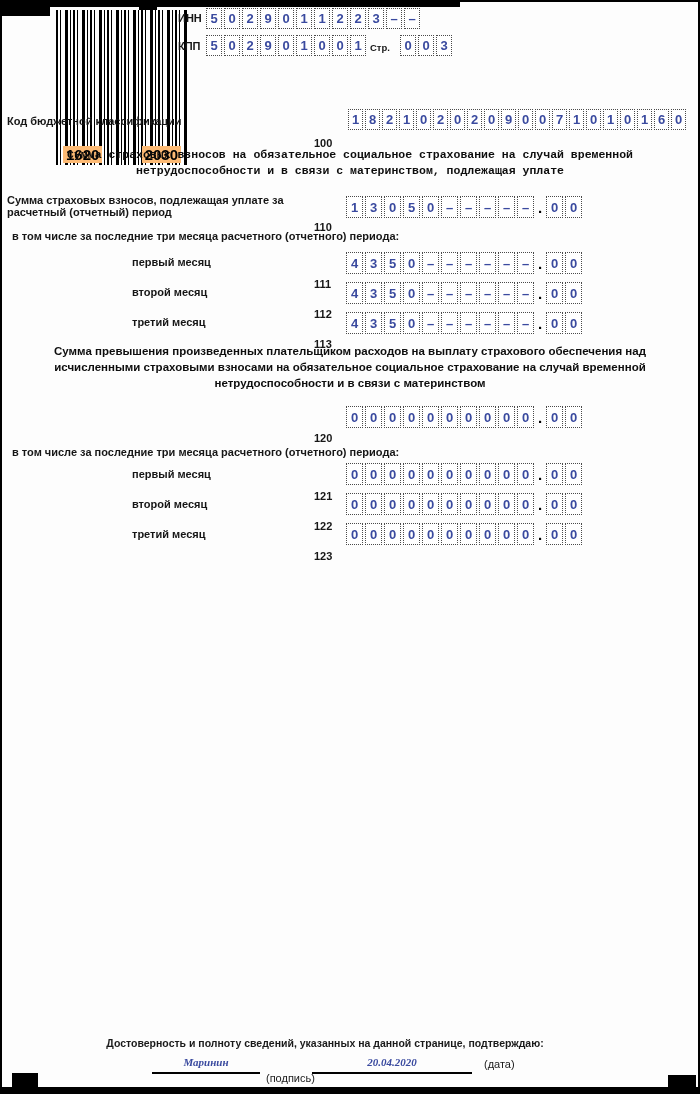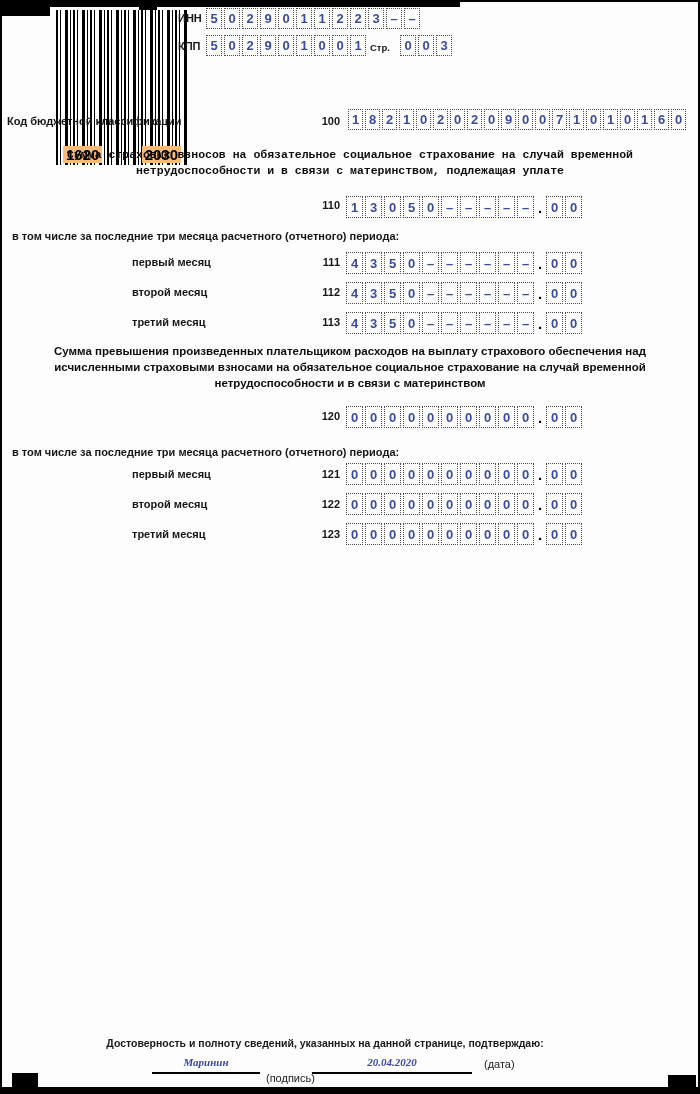--- a/index.html
+++ b/index.html
@@ -38,21 +38,21 @@
   }
   .cells-bcc .cell{width:15px;}
   .cells-rub .cell,.cells-kop .cell{width:17px;height:22px;}
   .amount{position:absolute;display:flex;align-items:center;}
   .amount .cells{position:static;}
   .amount .dot{margin:0 4px;font:bold 15px "Liberation Sans",sans-serif;color:#000;}
   .amount .dot::before{content:".";}
   
   .lbl{position:absolute;font:bold 11px "Liberation Sans",sans-serif;color:#161616;}
   .lbl-small{font-size:9.5px;}
-  .code{position:absolute;width:26px;text-align:right;font:bold 11px "Liberation Sans",sans-serif;color:#161616;}
+  .code{position:absolute;width:26px;font:bold 11px "Liberation Sans",sans-serif;color:#161616;margin-top:22px;}
   .sec-title{position:absolute;left:25px;right:25px;text-align:center;
     font:bold 11.5px "Liberation Sans",sans-serif;line-height:16px;color:#0d0d0d;}
   .subnote{position:absolute;left:10px;font:bold 11px "Liberation Sans",sans-serif;color:#161616;}
   
   .confirm{position:absolute;left:0;right:50px;text-align:center;
     font:bold 10.5px "Liberation Sans",sans-serif;color:#1a1a1a;}
   .sig-text{position:absolute;text-align:center;font:italic bold 11px "Liberation Serif",serif;color:#3a4a9f;}
   .sig-line{position:absolute;height:2px;background:#000;}
   .caption{position:absolute;font:11px "Liberation Sans",sans-serif;color:#1a1a1a;}
 </style>
@@ -130,20 +130,21 @@
       <span class="cell">0</span>
       <span class="cell">1</span>
       <span class="cell">0</span>
       <span class="cell">1</span>
       <span class="cell">6</span>
       <span class="cell">0</span>
     </div>
 
   <div class="sec-title" style="top:145px;font-family:Liberation Mono, monospace;">Сумма страховых взносов на обязательное социальное страхование на случай временной нетрудоспособности и в связи с материнством, подлежащая уплате</div>
 
+  <div class="lbl" style="left:5px;top:192px;width:300px;">Сумма страховых взносов, подлежащая уплате за расчетный (отчетный) период</div>
   <span class="code" style="left:312px;top:197px;">110</span>
   <div class="amount" style="left:344px;top:194px;">
     <div class="cells cells-rub">
         <span class="cell">1</span>
         <span class="cell">3</span>
         <span class="cell">0</span>
         <span class="cell">5</span>
         <span class="cell">0</span>
         <span class="cell">–</span>
         <span class="cell">–</span>

